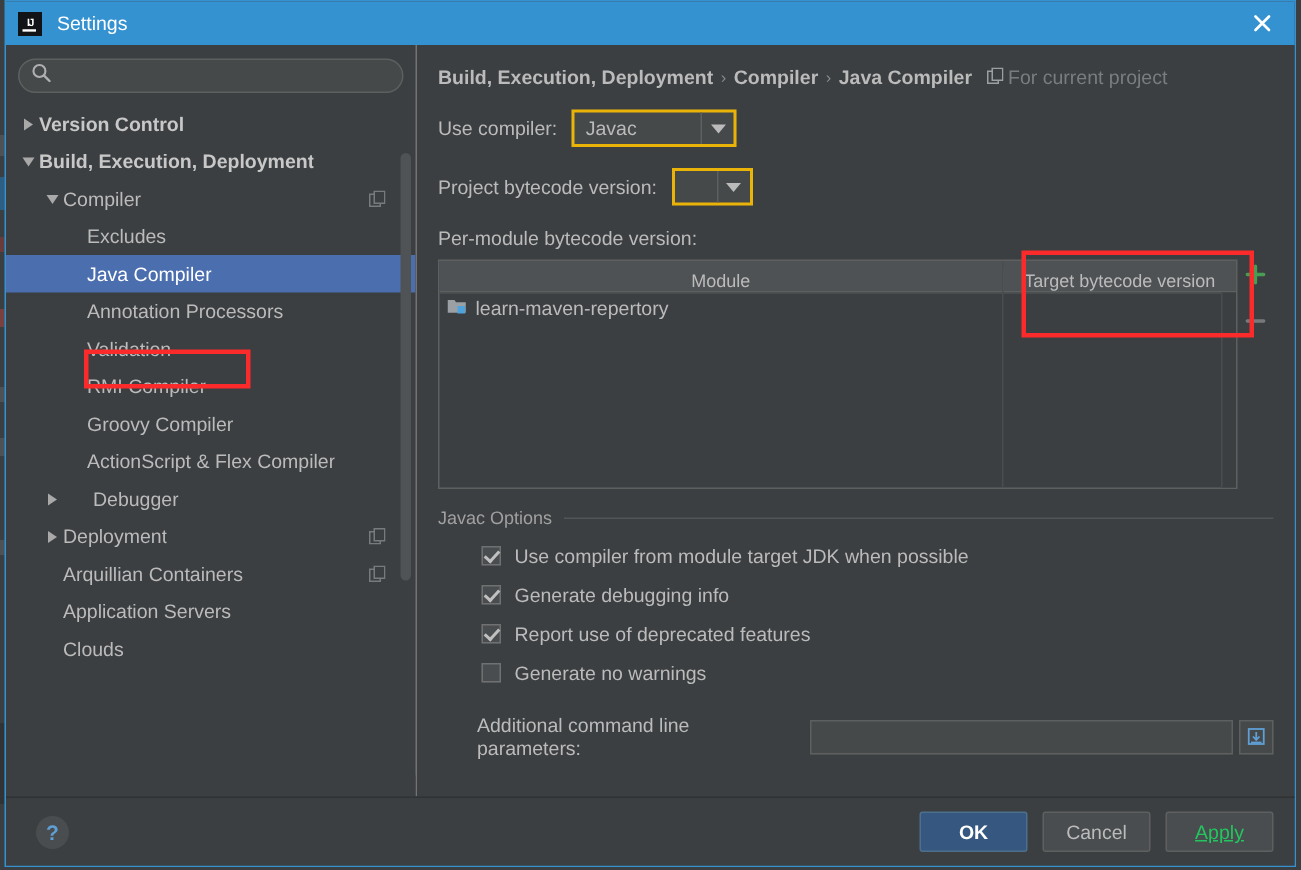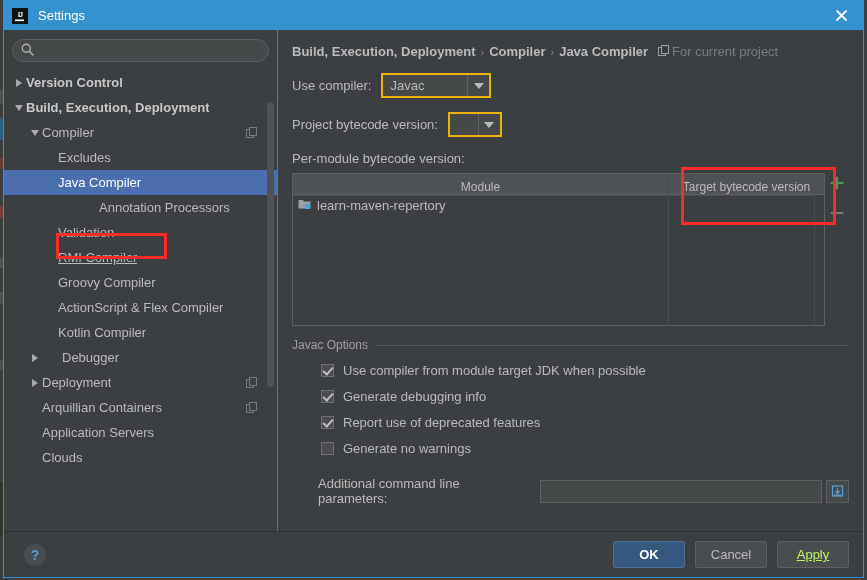--- a/index.html
+++ b/index.html
@@ -268,21 +268,21 @@
   .btn {
     height: 27px; min-width: 72px; padding: 0 14px;
     border: 1px solid #5e6060; background: #4a4d4f;
     color: #bbbbbb; font-size: 13px; cursor: pointer;
     margin-left: 10px; border-radius: 2px;
     font-family: "Liberation Sans", sans-serif;
   }
   .btn.default {
     background: #365880; border-color: #4c708c; color: #ffffff; font-weight: bold;
   }
-  .btn.disabled { color: #bef264; cursor: default; text-decoration: underline; }
+  .btn.disabled { color: #22c55e; cursor: default; text-decoration: underline; }
 </style>
 </head>
 <body>
 
 <div class="backdrop">
   <div class="backdrop-strip">
     <i style="top:60px;height:14px;background:#4e5254;"></i>
     <i style="top:88px;height:22px;background:#2d5f85;"></i>
     <i style="top:128px;height:10px;background:#6a3b3b;"></i>
     <i style="top:176px;height:12px;background:#7a4040;"></i>
@@ -350,43 +350,39 @@
               </svg></span>
           </div>
           <div class="tree-row" style="padding-left: 40px;">
             <span class="twisty"></span>
             <span class="tree-label">Excludes</span>
           </div>
           <div class="tree-row selected" style="padding-left: 40px;">
             <span class="twisty"></span>
             <span class="tree-label">Java Compiler</span>
           </div>
-          <div class="tree-row" style="padding-left: 40px; gap: 41px;">
+          <div class="tree-row" style="padding-left: 40px;">
             <span class="twisty"></span>
             <span class="tree-label">Annotation Processors</span>
           </div>
           <div class="tree-row" style="padding-left: 40px;">
             <span class="twisty"></span>
             <span class="tree-label">Validation</span>
           </div>
-          <div class="tree-row" style="padding-left: 40px; text-decoration: underline;">
+          <div class="tree-row" style="padding-left: 40px;">
             <span class="twisty"></span>
             <span class="tree-label">RMI Compiler</span>
           </div>
           <div class="tree-row" style="padding-left: 40px;">
             <span class="twisty"></span>
             <span class="tree-label">Groovy Compiler</span>
           </div>
           <div class="tree-row" style="padding-left: 40px;">
             <span class="twisty"></span>
             <span class="tree-label">ActionScript &amp; Flex Compiler</span>
-          </div>
-          <div class="tree-row" style="padding-left: 40px;">
-            <span class="twisty"></span>
-            <span class="tree-label">Kotlin Compiler</span>
           </div>
           <div class="tree-row" style="padding-left: 24px; gap: 20px;">
             <span class="twisty">
               <i class="twisty-arrow right"></i>
             </span>
             <span class="tree-label">Debugger</span>
           </div>
           <div class="tree-row" style="padding-left: 24px;">
             <span class="twisty">
               <i class="twisty-arrow right"></i>

